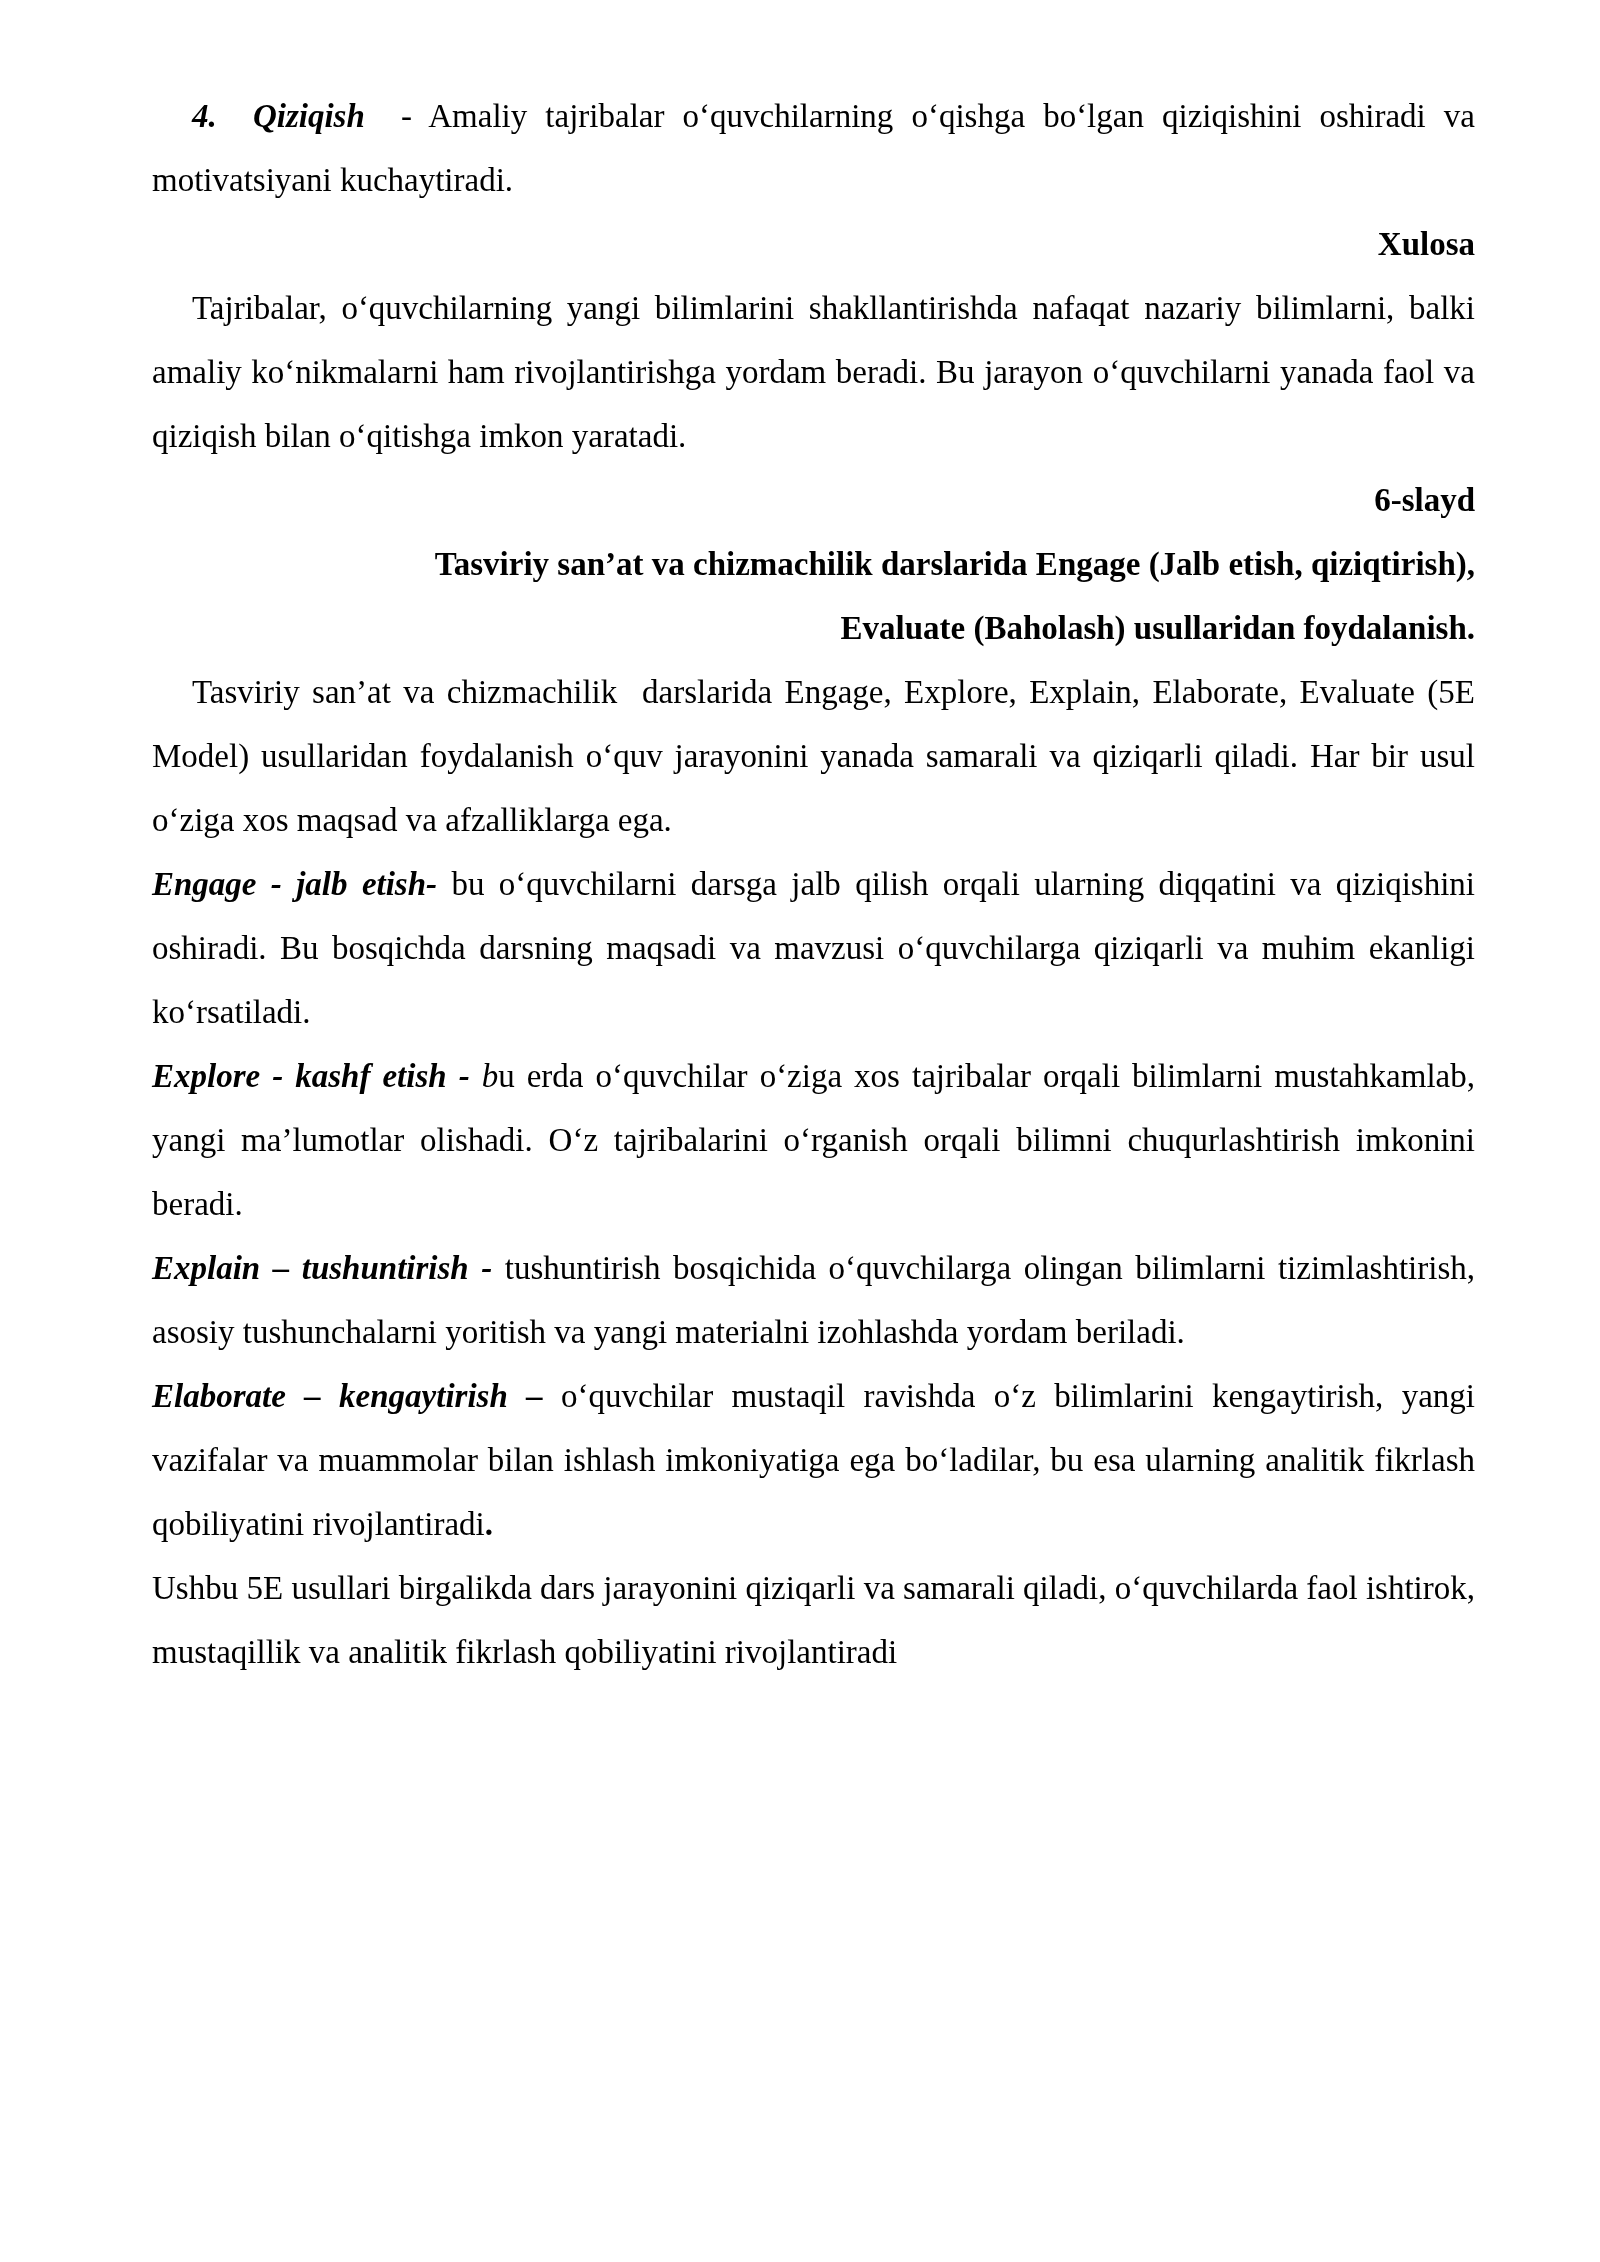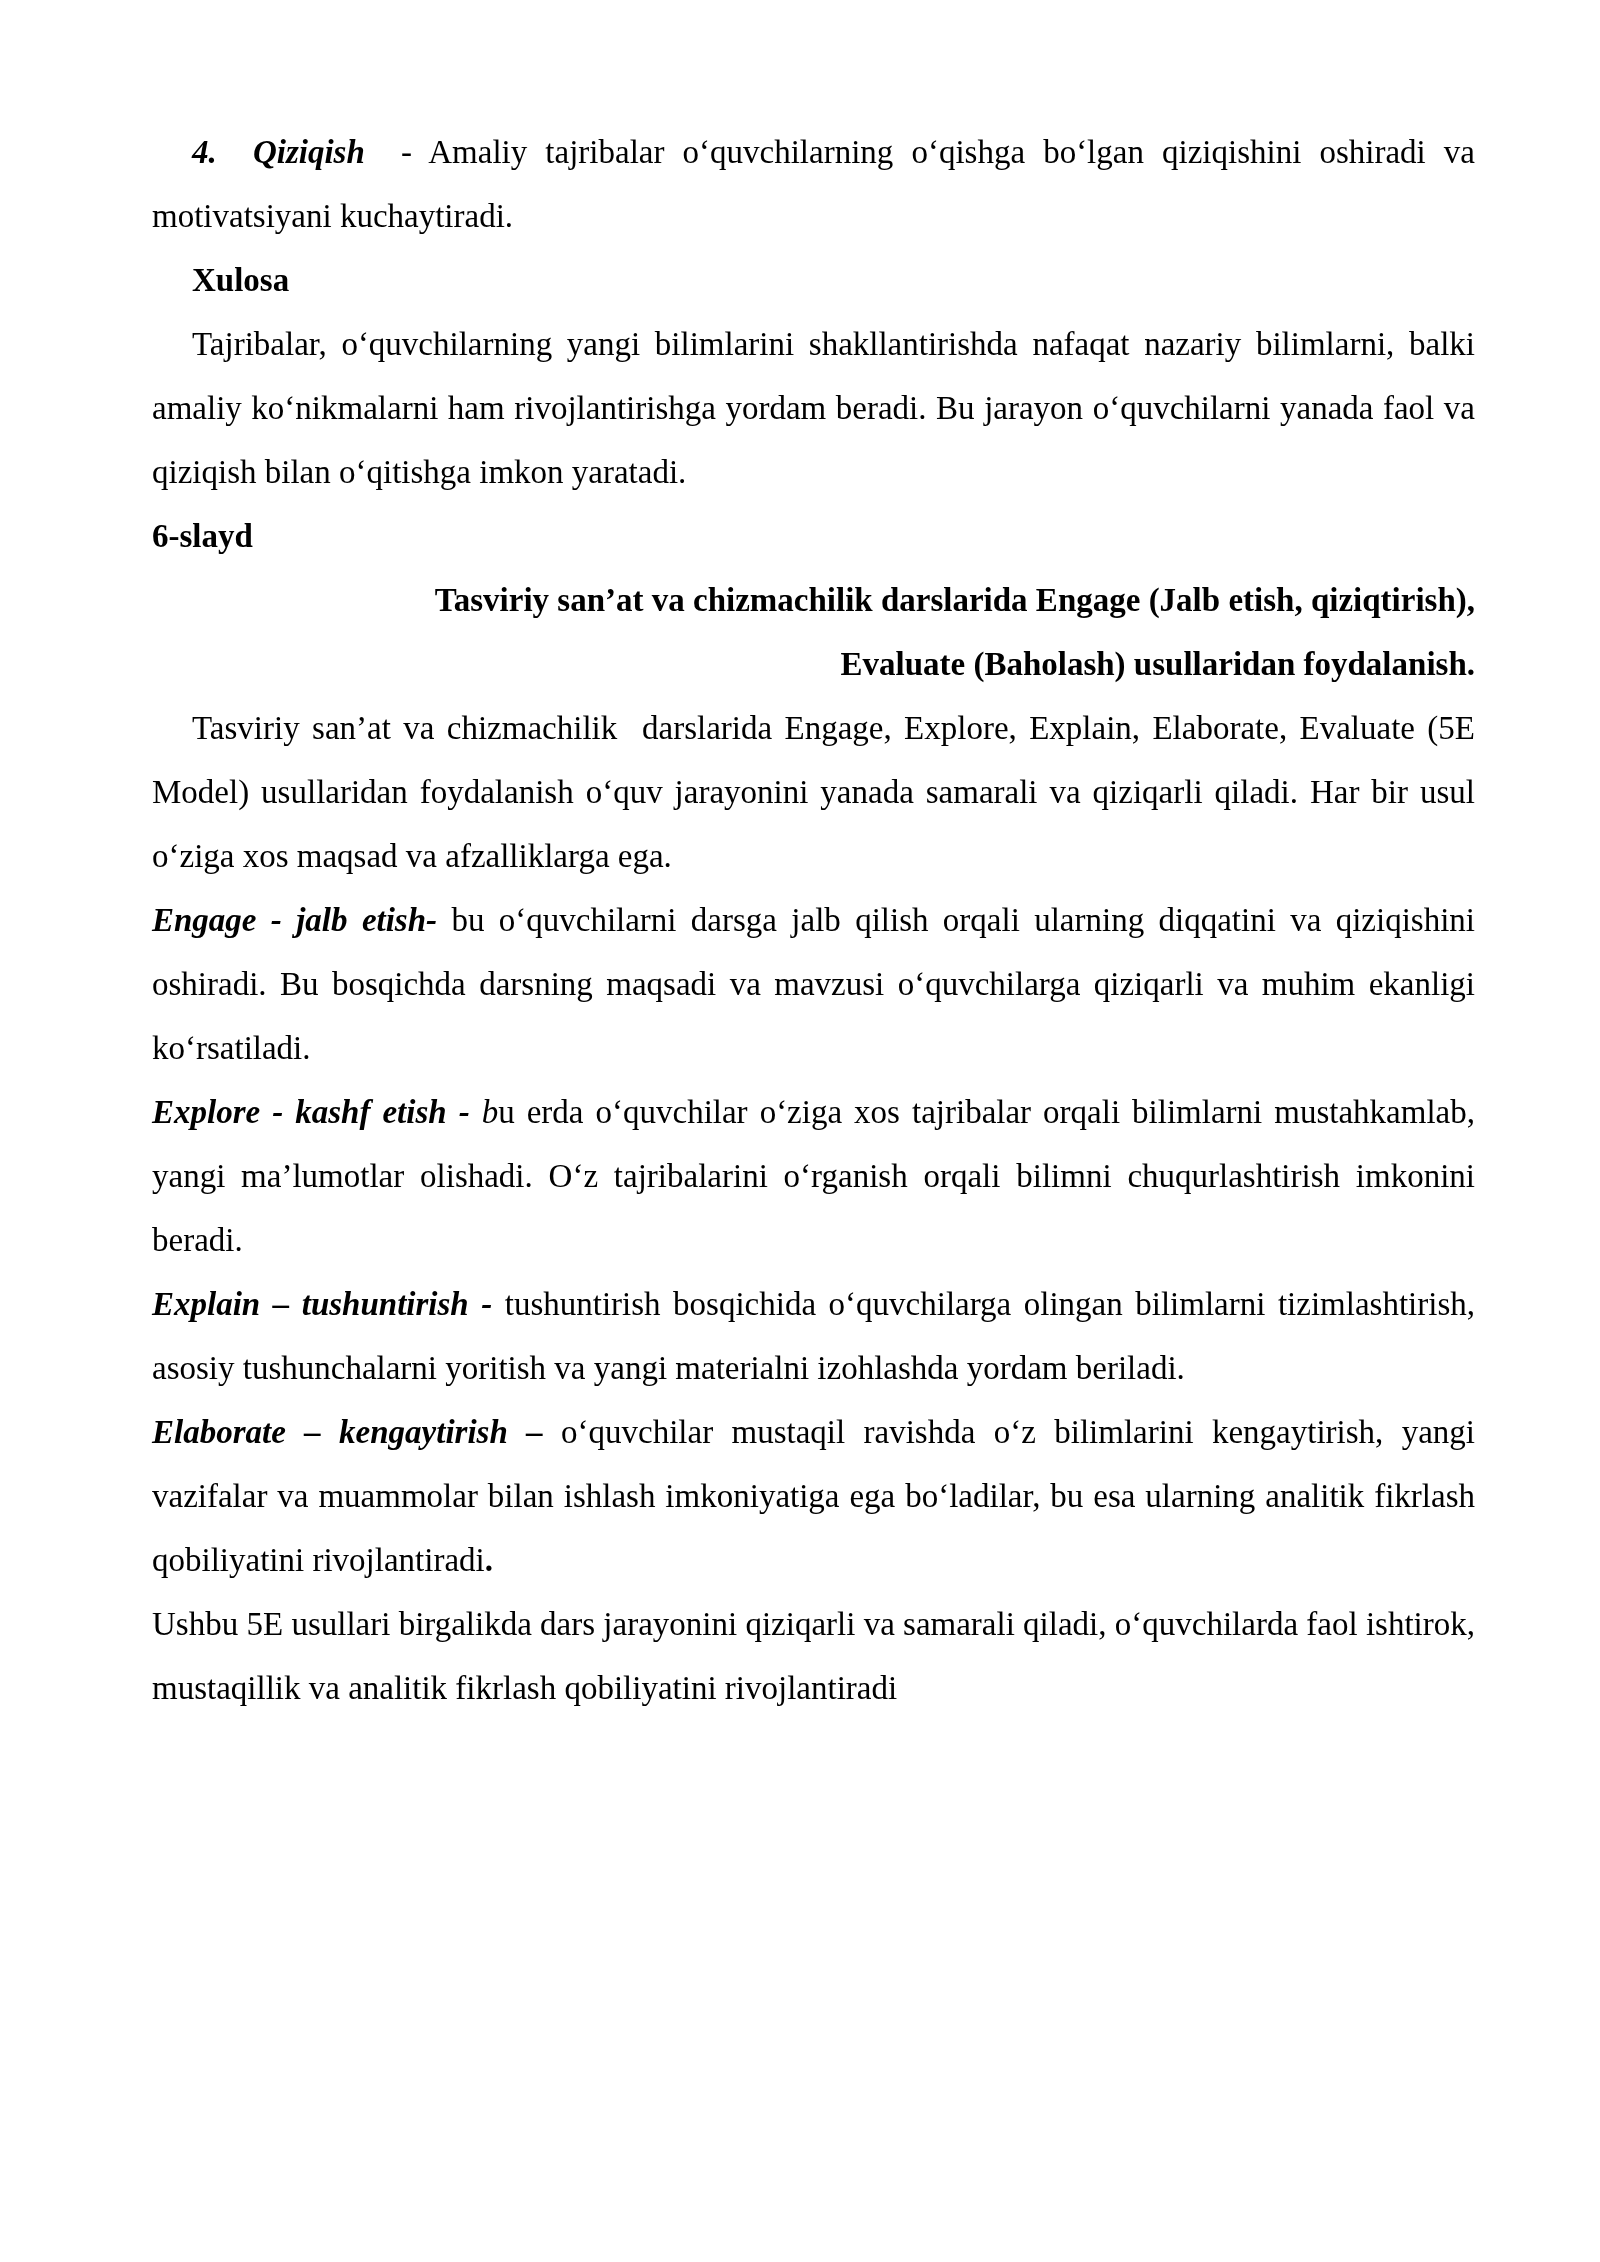--- a/index.html
+++ b/index.html
@@ -7,30 +7,30 @@
     width: 1600px;
     background: #ffffff;
     font-family: "Liberation Serif", serif;
   }
   .page {
     box-sizing: border-box;
     width: 1600px;
     min-height: 2262px;
     background: #ffffff;
     color: #000000;
-    padding: 120px 125px 60px 152px;
+    padding: 84px 125px 60px 152px;
     font-size: 33px;
     line-height: 64px;
   }
   .para {
     margin: 0;
     padding: 0;
     text-align: justify;
   }
-  .para.align-left   { text-align: left; }
+  .para.align-left   { text-align: right; }
   .para.align-center { text-align: right; }
   .para.align-justify{ text-align: justify; }
   .para.indent { text-indent: 40px; }
   .run.b { font-weight: bold; }
   .run.i { font-style: italic; }
 </style>
 </head>
 <body>
 
 <div class="page">

